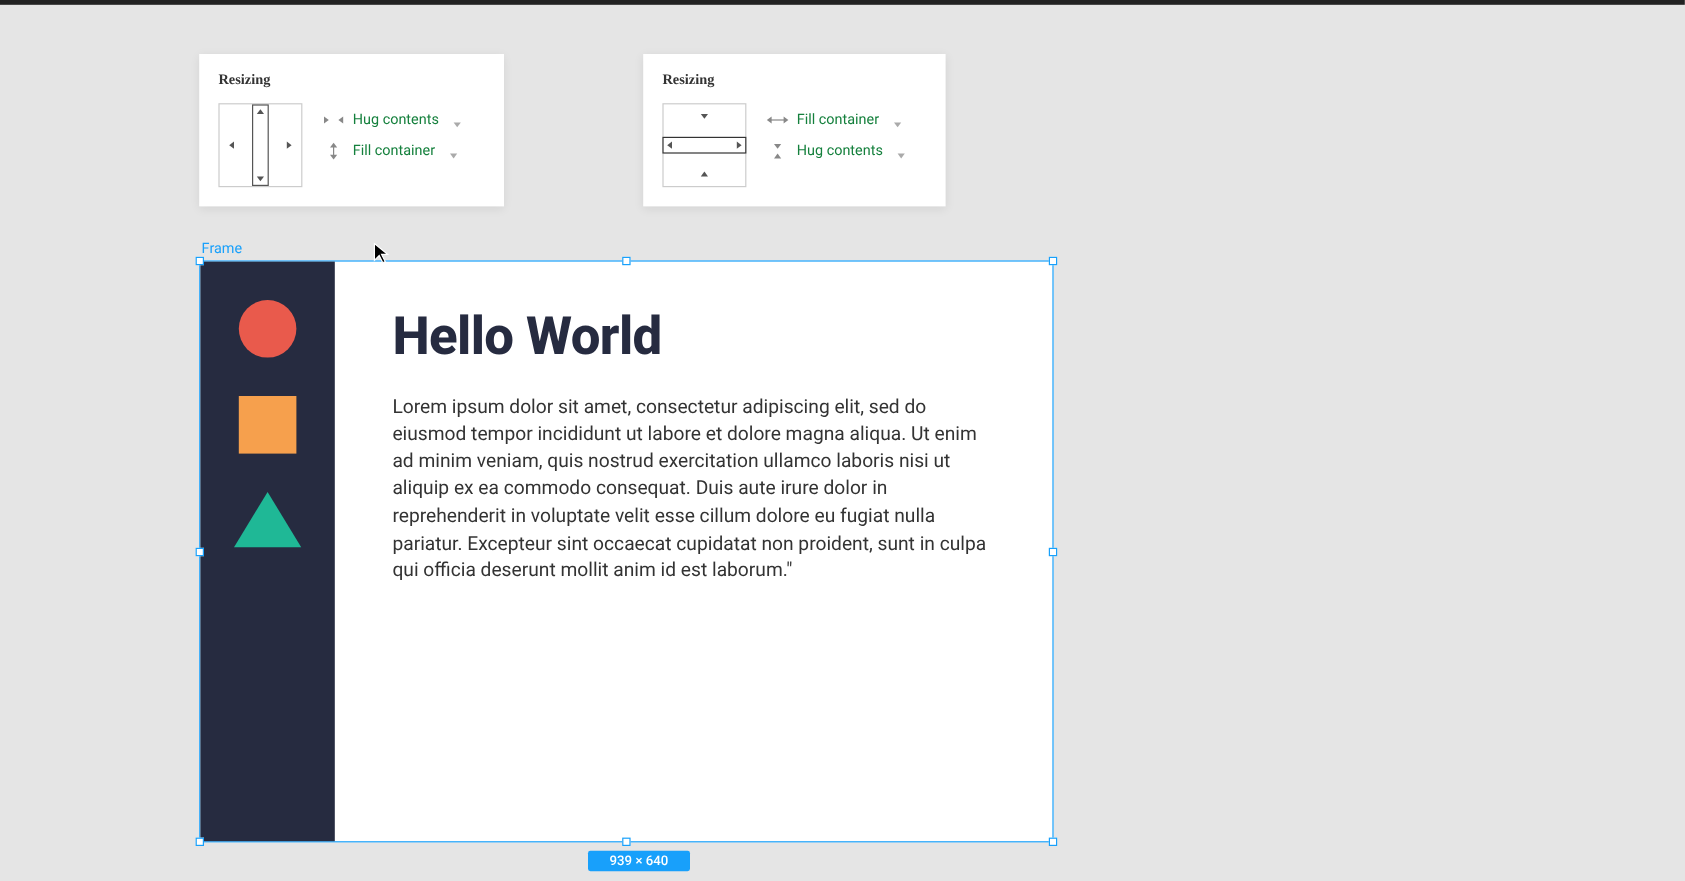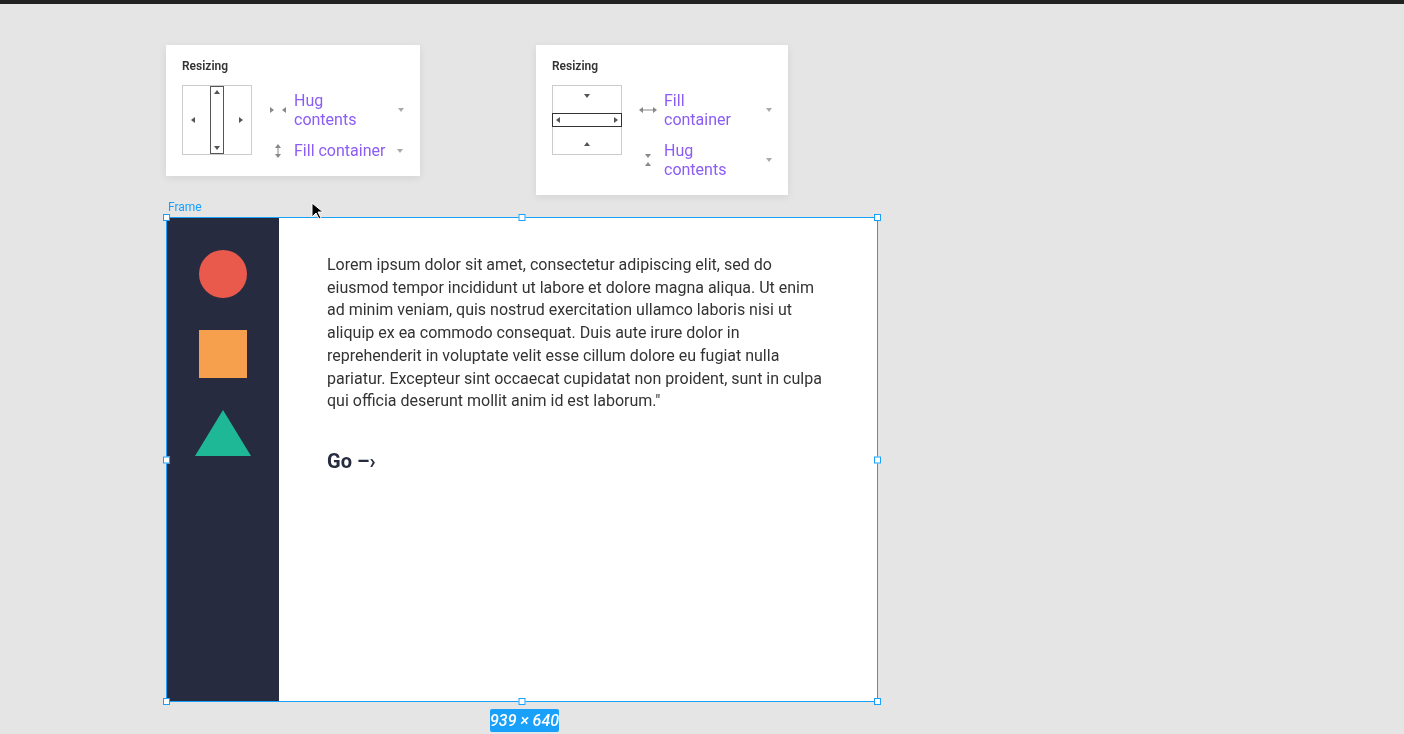--- a/index.html
+++ b/index.html
@@ -21,20 +21,21 @@
     position: absolute;
     background: #fff;
     box-shadow: 0 2px 8px rgba(0,0,0,0.08);
     padding: 14px 16px 16px;
   }
   .panel-title {
     font-size: 12px;
     font-weight: 600;
     color: #333;
     margin-bottom: 12px;
+    font-family: Liberation Serif, serif;
   }
   .panel-body {
     display: flex;
     gap: 18px;
     align-items: flex-start;
   }
   .size-widget {
     width: 70px;
     height: 70px;
     border: 1px solid #ccc;
@@ -106,24 +107,24 @@
   .v-chevron.down { bottom: 8px; border-bottom: 4px solid #555; }
 
   .options {
     display: flex;
     flex-direction: column;
     gap: 12px;
     padding-top: 6px;
   }
   .option-row {
     display: flex;
-    align-items: center;
+    align-items: flex-end;
     gap: 8px;
-    font-size: 16px;
-    color: #8b5cf6;
+    font-size: 12px;
+    color: #15803d;
     cursor: pointer;
   }
   .opt-icon {
     width: 16px;
     height: 12px;
     flex-shrink: 0;
     position: relative;
     display:flex;
     align-items:center;
     justify-content:center;
@@ -238,25 +239,24 @@
     font-size:20px;
     font-weight:700;
     color:#262b40;
   }
   .dim-badge{
     position:absolute;
     left:490px;
     top:709px;
     background:#18a0fb;
     color:#fff;
-    font-size:16px;
+    font-size:11px;
     font-weight:500;
-    padding:2px 0;
+    padding:2px 18px;
     border-radius:2px;
-    font-style:italic;
   }
   .cursor-arrow{
     position:absolute;
     left:311px;
     top:202px;
     width:0;height:0;
     pointer-events:none;
   }
   .cursor-arrow svg{width:14px;height:18px;display:block;}
 </style>
@@ -326,22 +326,22 @@
   <div class="handle h-b"></div>
   <div class="handle h-l"></div>
   <div class="handle h-r"></div>
 
   <div class="sidebar">
     <div class="circle"></div>
     <div class="square"></div>
     <div class="triangle"></div>
   </div>
   <div class="content">
+    <h1>Hello World</h1>
     <p>Lorem ipsum dolor sit amet, consectetur adipiscing elit, sed do eiusmod tempor incididunt ut labore et dolore magna aliqua. Ut enim ad minim veniam, quis nostrud exercitation ullamco laboris nisi ut aliquip ex ea commodo consequat. Duis aute irure dolor in reprehenderit in voluptate velit esse cillum dolore eu fugiat nulla pariatur. Excepteur sint occaecat cupidatat non proident, sunt in culpa qui officia deserunt mollit anim id est laborum."</p>
-    <div class="go-link">Go –›</div>
   </div>
 </div>
 
 <div class="dim-badge">939 × 640</div>
 
 <div class="cursor-arrow">
   <svg viewBox="0 0 14 18">
       <path d="M1 1 L1 15 L5 11 L8 17 L10 16 L7 10 L12 10 Z" fill="#000" stroke="#fff" stroke-width="1"></path>
     </svg>
 </div>

